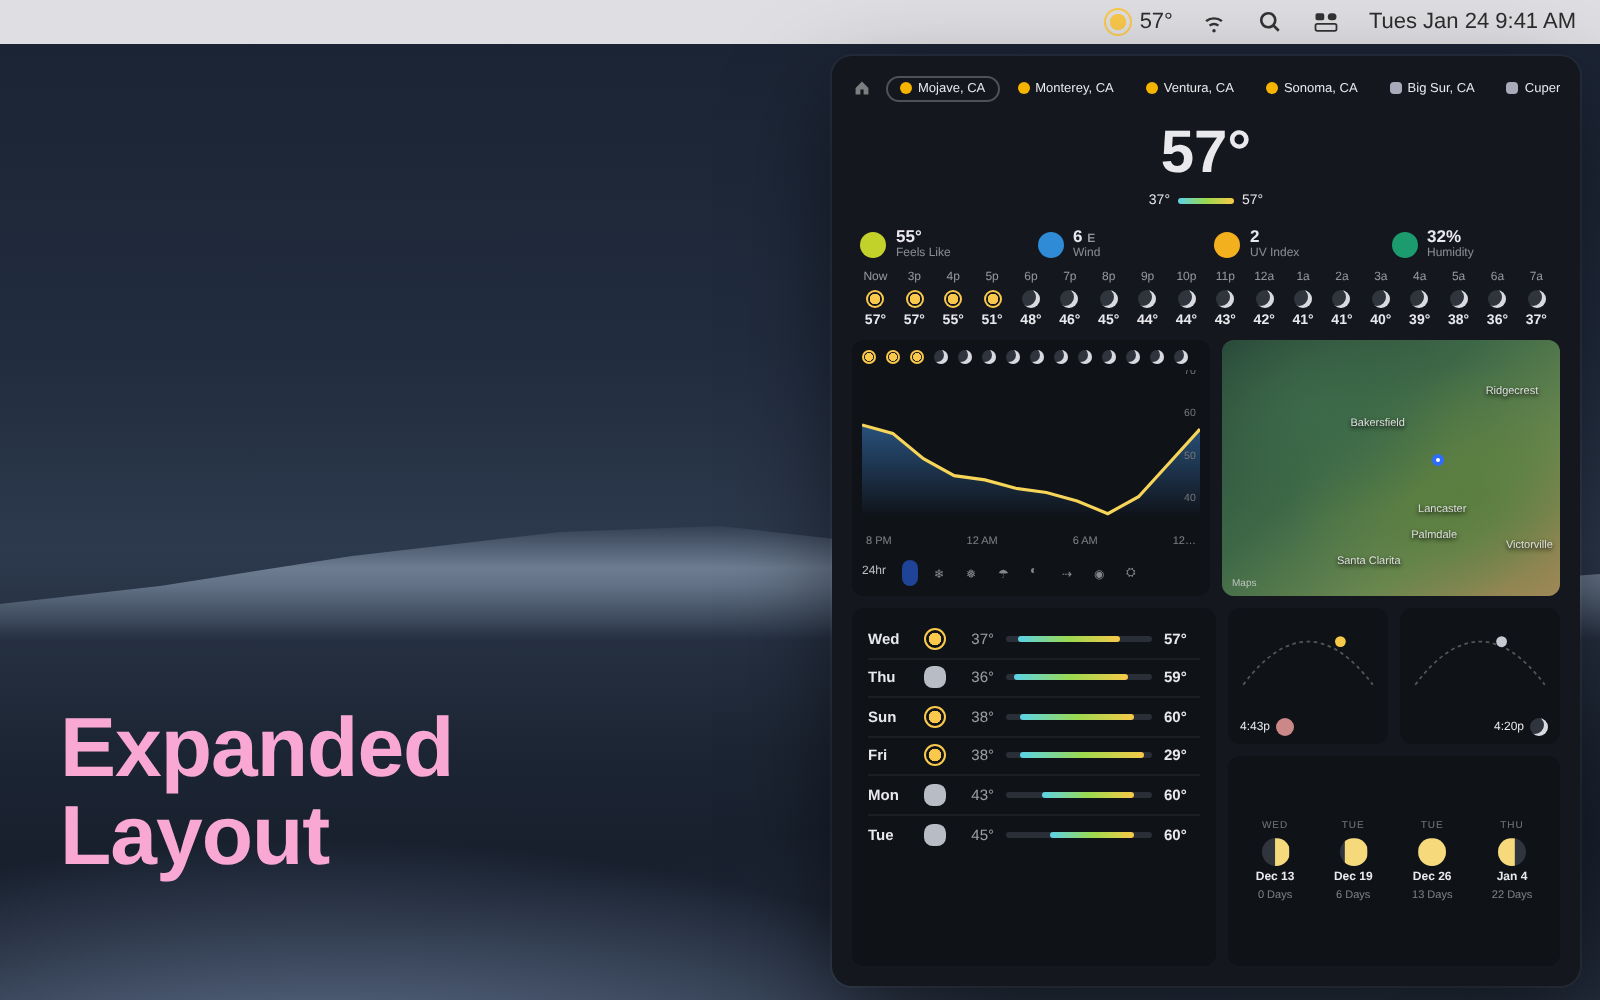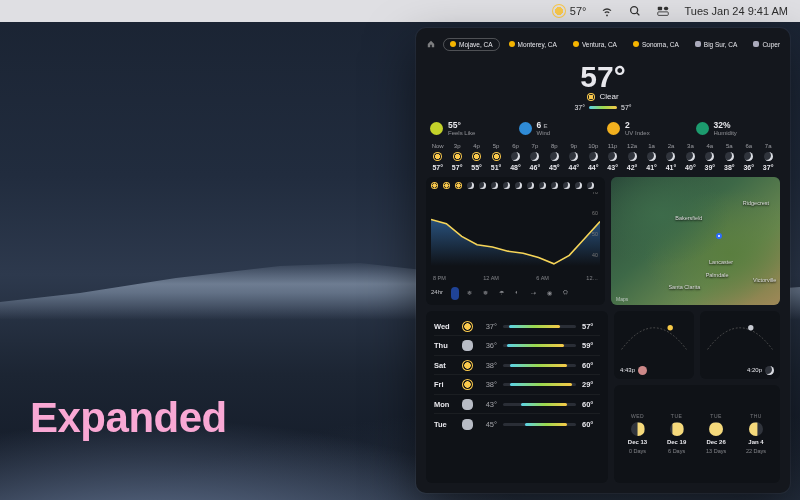--- a/index.html
+++ b/index.html
@@ -133,20 +133,21 @@
   <svg viewBox="0 0 16 16">
       <rect x="2" y="3" width="5" height="4" rx="1" fill="#333"></rect>
       <rect x="9" y="3" width="5" height="4" rx="2" fill="#333"></rect>
       <rect x="2" y="9" width="12" height="4" rx="1" fill="none" stroke="#333"></rect>
     </svg>
   <span class="clock">Tues Jan 24  9:41 AM</span>
 </div>
 
 <div class="hero">
   <div>Expanded</div>
+  <div>Layout</div>
 </div>
 
 <div class="panel">
 
   <div class="tabs">
     <div class="home">
       <svg width="8" height="8" viewBox="0 0 10 10">
           <path d="M1 5l4-4 4 4v4H6V6H4v3H1z" fill="#aaa"></path>
         </svg>
     </div>
@@ -173,24 +174,20 @@
         </div>
         <div class="tab">
           <span class="ico cloud"></span>
           <span>Cupertino, CA</span>
         </div>
       </div>
   </div>
 
   <div class="current">
     <div class="bigtemp">57°</div>
-    <div class="cond">
-      <span class="sun-ic" style="width:8px;height:8px;display:inline-block"></span>
-      <span>Clear</span>
-    </div>
     <div class="range">
       <span>37°</span>
       <span class="bar"></span>
       <span>57°</span>
     </div>
   </div>
 
   <div class="stats" id="stats-holder">
       <div class="stat">
         <div class="pill" style="background:#c3d22a"></div>
@@ -398,21 +395,21 @@
         <div class="drow">
           <div class="day">Thu</div>
           <div class="dico cloud-ic"></div>
           <div class="lo">36°</div>
           <div class="rbar">
             <div class="fill" style="left:5%;right:16%"></div>
           </div>
           <div class="hi">59°</div>
         </div>
         <div class="drow">
-          <div class="day">Sat</div>
+          <div class="day">Sun</div>
           <div class="dico sun-ic"></div>
           <div class="lo">38°</div>
           <div class="rbar">
             <div class="fill" style="left:10%;right:12%"></div>
           </div>
           <div class="hi">60°</div>
         </div>
         <div class="drow">
           <div class="day">Fri</div>
           <div class="dico sun-ic"></div>

